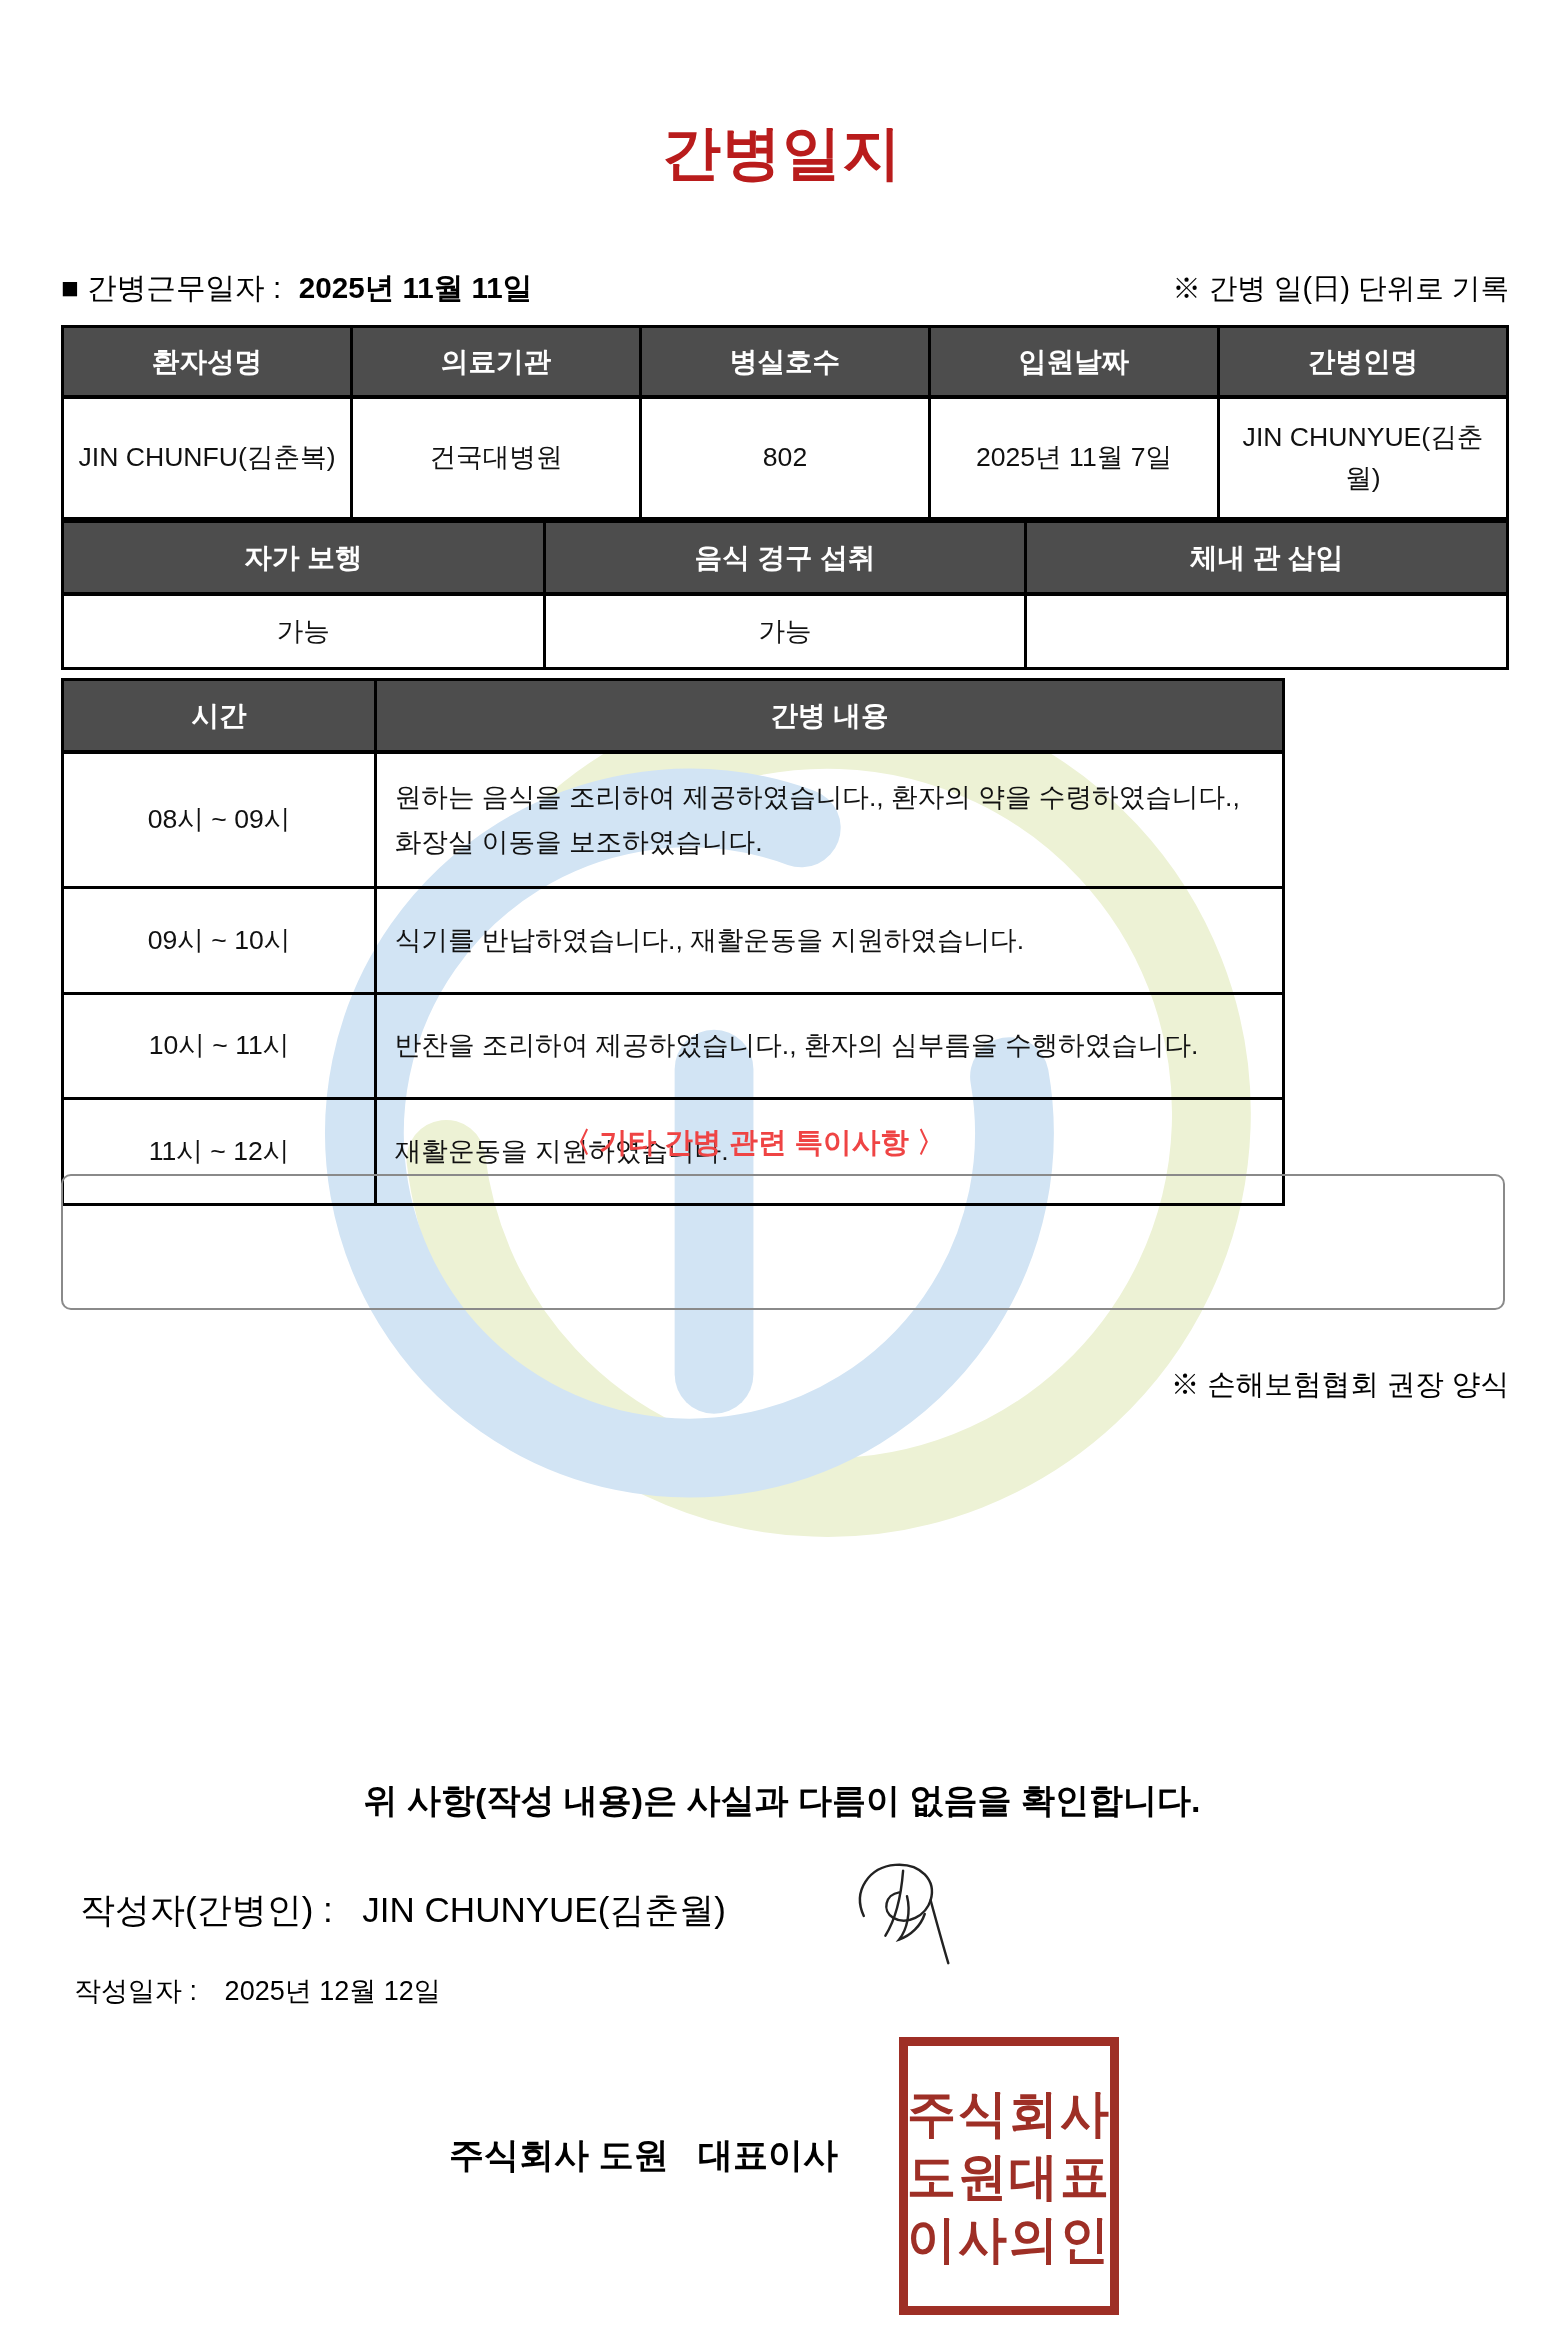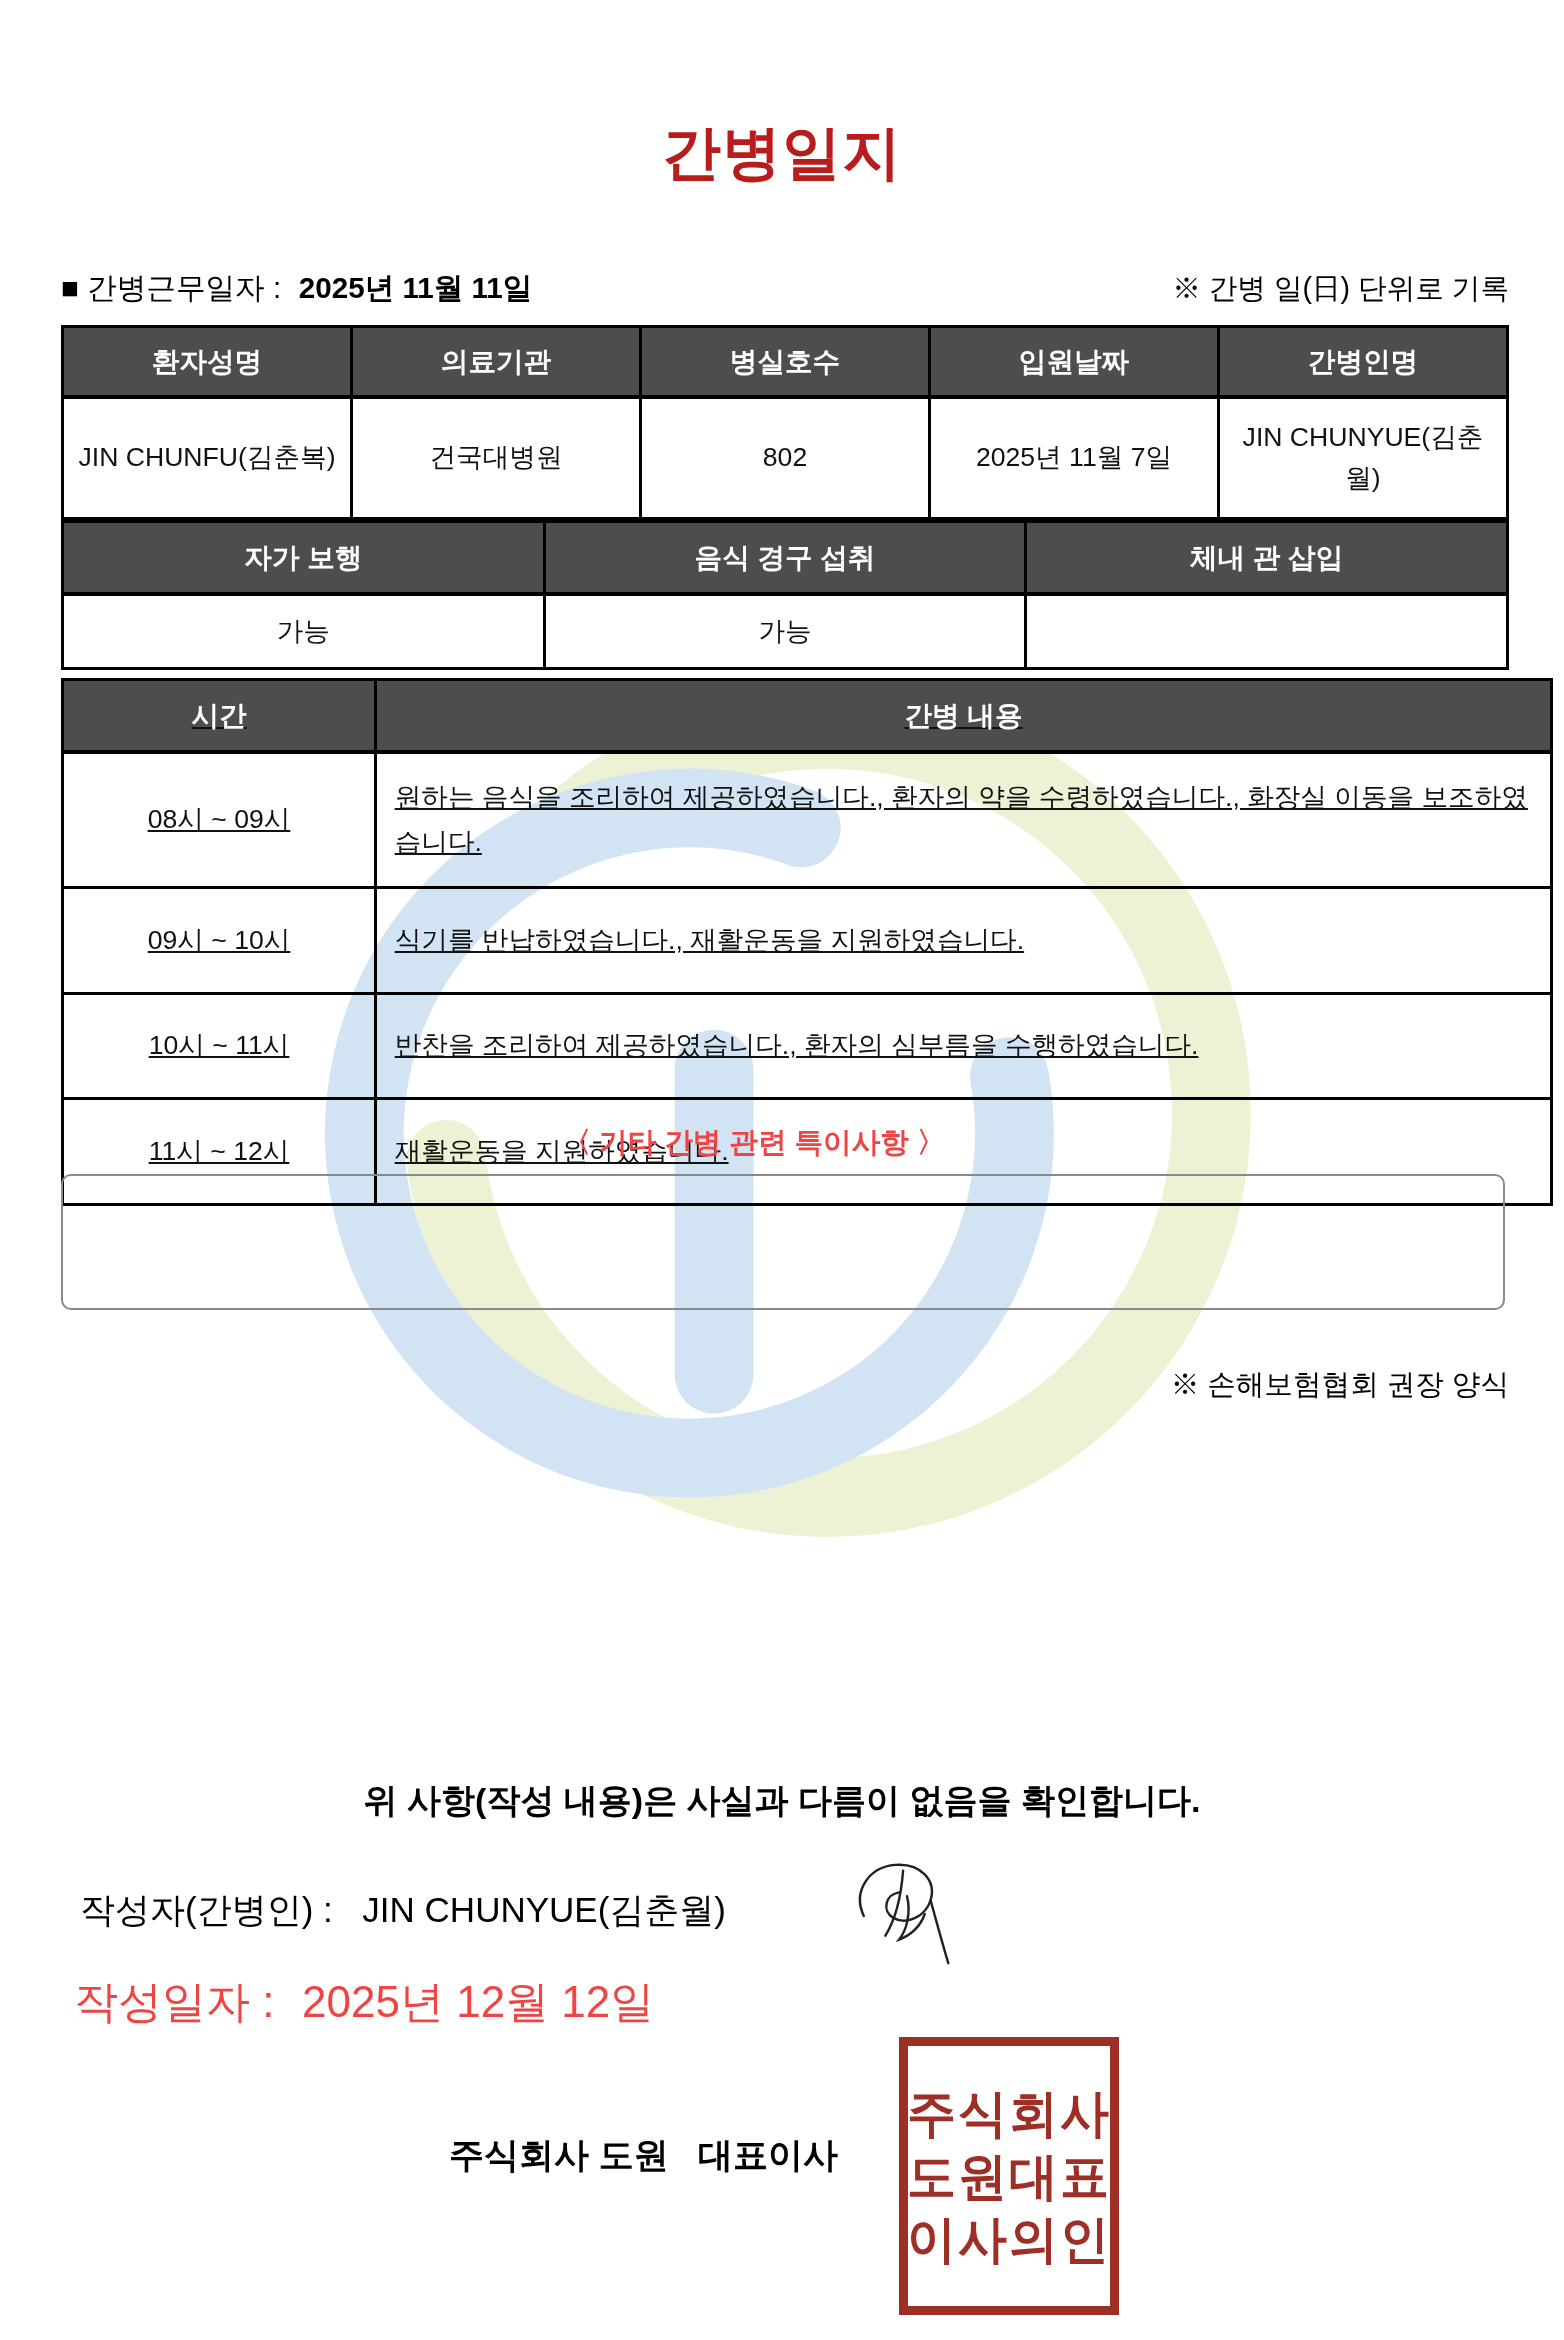--- a/index.html
+++ b/index.html
@@ -23,39 +23,39 @@
      text-align:center;background:transparent;line-height:1.55;}
 
   .t1{top:325px;left:61px;width:1448px;}
   .t1 th{height:65px;margin-left:12px;}
   .t1 td{height:110px;padding:3.9px 9.9px;}
 
   .t2{top:520px;left:61px;width:1448px;}
   .t2 th{height:67px;}
   .t2 td{height:69px;}
 
-  .t3{top:678px;left:61px;width:1492px;text-decoration:underline;}
+  .t3{top:678px;left:61px;width:1224px;}
   .t3 th{height:67px;}
   .t3 .time-cell{width:308px;}
   .t3 .content-cell{text-align:left;padding:9.9px 17.7px;line-height:1.7;}
   .t3 .r1 td{height:112px;}
   .t3 .rn td{height:83px;}
 
   .special-heading{top:1123px;left:0;width:1508px;text-align:center;font-size:28.6px;font-weight:800;color:#ef4444;}
   .special-box{top:1174px;left:61px;width:1444px;height:136px;border:2px solid #8a8a8a;border-radius:9.9px;
                background:transparent;font-size:26.6px;padding:11.8px 15.8px;box-sizing:border-box;}
   .form-note{top:1365px;left:61px;width:1448px;text-align:right;font-size:28.6px;color:#000;}
 
   .confirmation{top:1778px;left:0;width:1564px;text-align:center;font-size:34px;font-weight:800;color:#000;}
 
   .writer-row{top:1887px;left:74px;font-size:35px;color:#000;display:flex;align-items:center;margin-left:6px;}
   .writer-row .val{margin-left:29.6px;}
   .sig{position:absolute;left:842px;top:1857px;}
 
-  .wdate-row{top:1973px;left:74px;font-size:44px;color:#ef4444;}
+  .wdate-row{top:1973px;left:74px;font-size:27px;color:#000000;}
   .wdate-row .val{margin-left:27.6px;}
 
   .company{top:2132px;left:449px;font-size:35px;font-weight:800;color:#000;white-space:pre;}
 
   .seal{top:2037px;left:899px;width:220px;height:278px;box-sizing:border-box;
         border:9.9px solid #9e2f26;background:#fff;display:flex;flex-direction:column;
         justify-content:center;align-items:center;}
   .seal .seal-line{color:#9e2f26;font-size:49px;font-weight:900;line-height:63px;
         letter-spacing:2px;white-space:nowrap;transform:scaleY(1.04);}
 </style>

